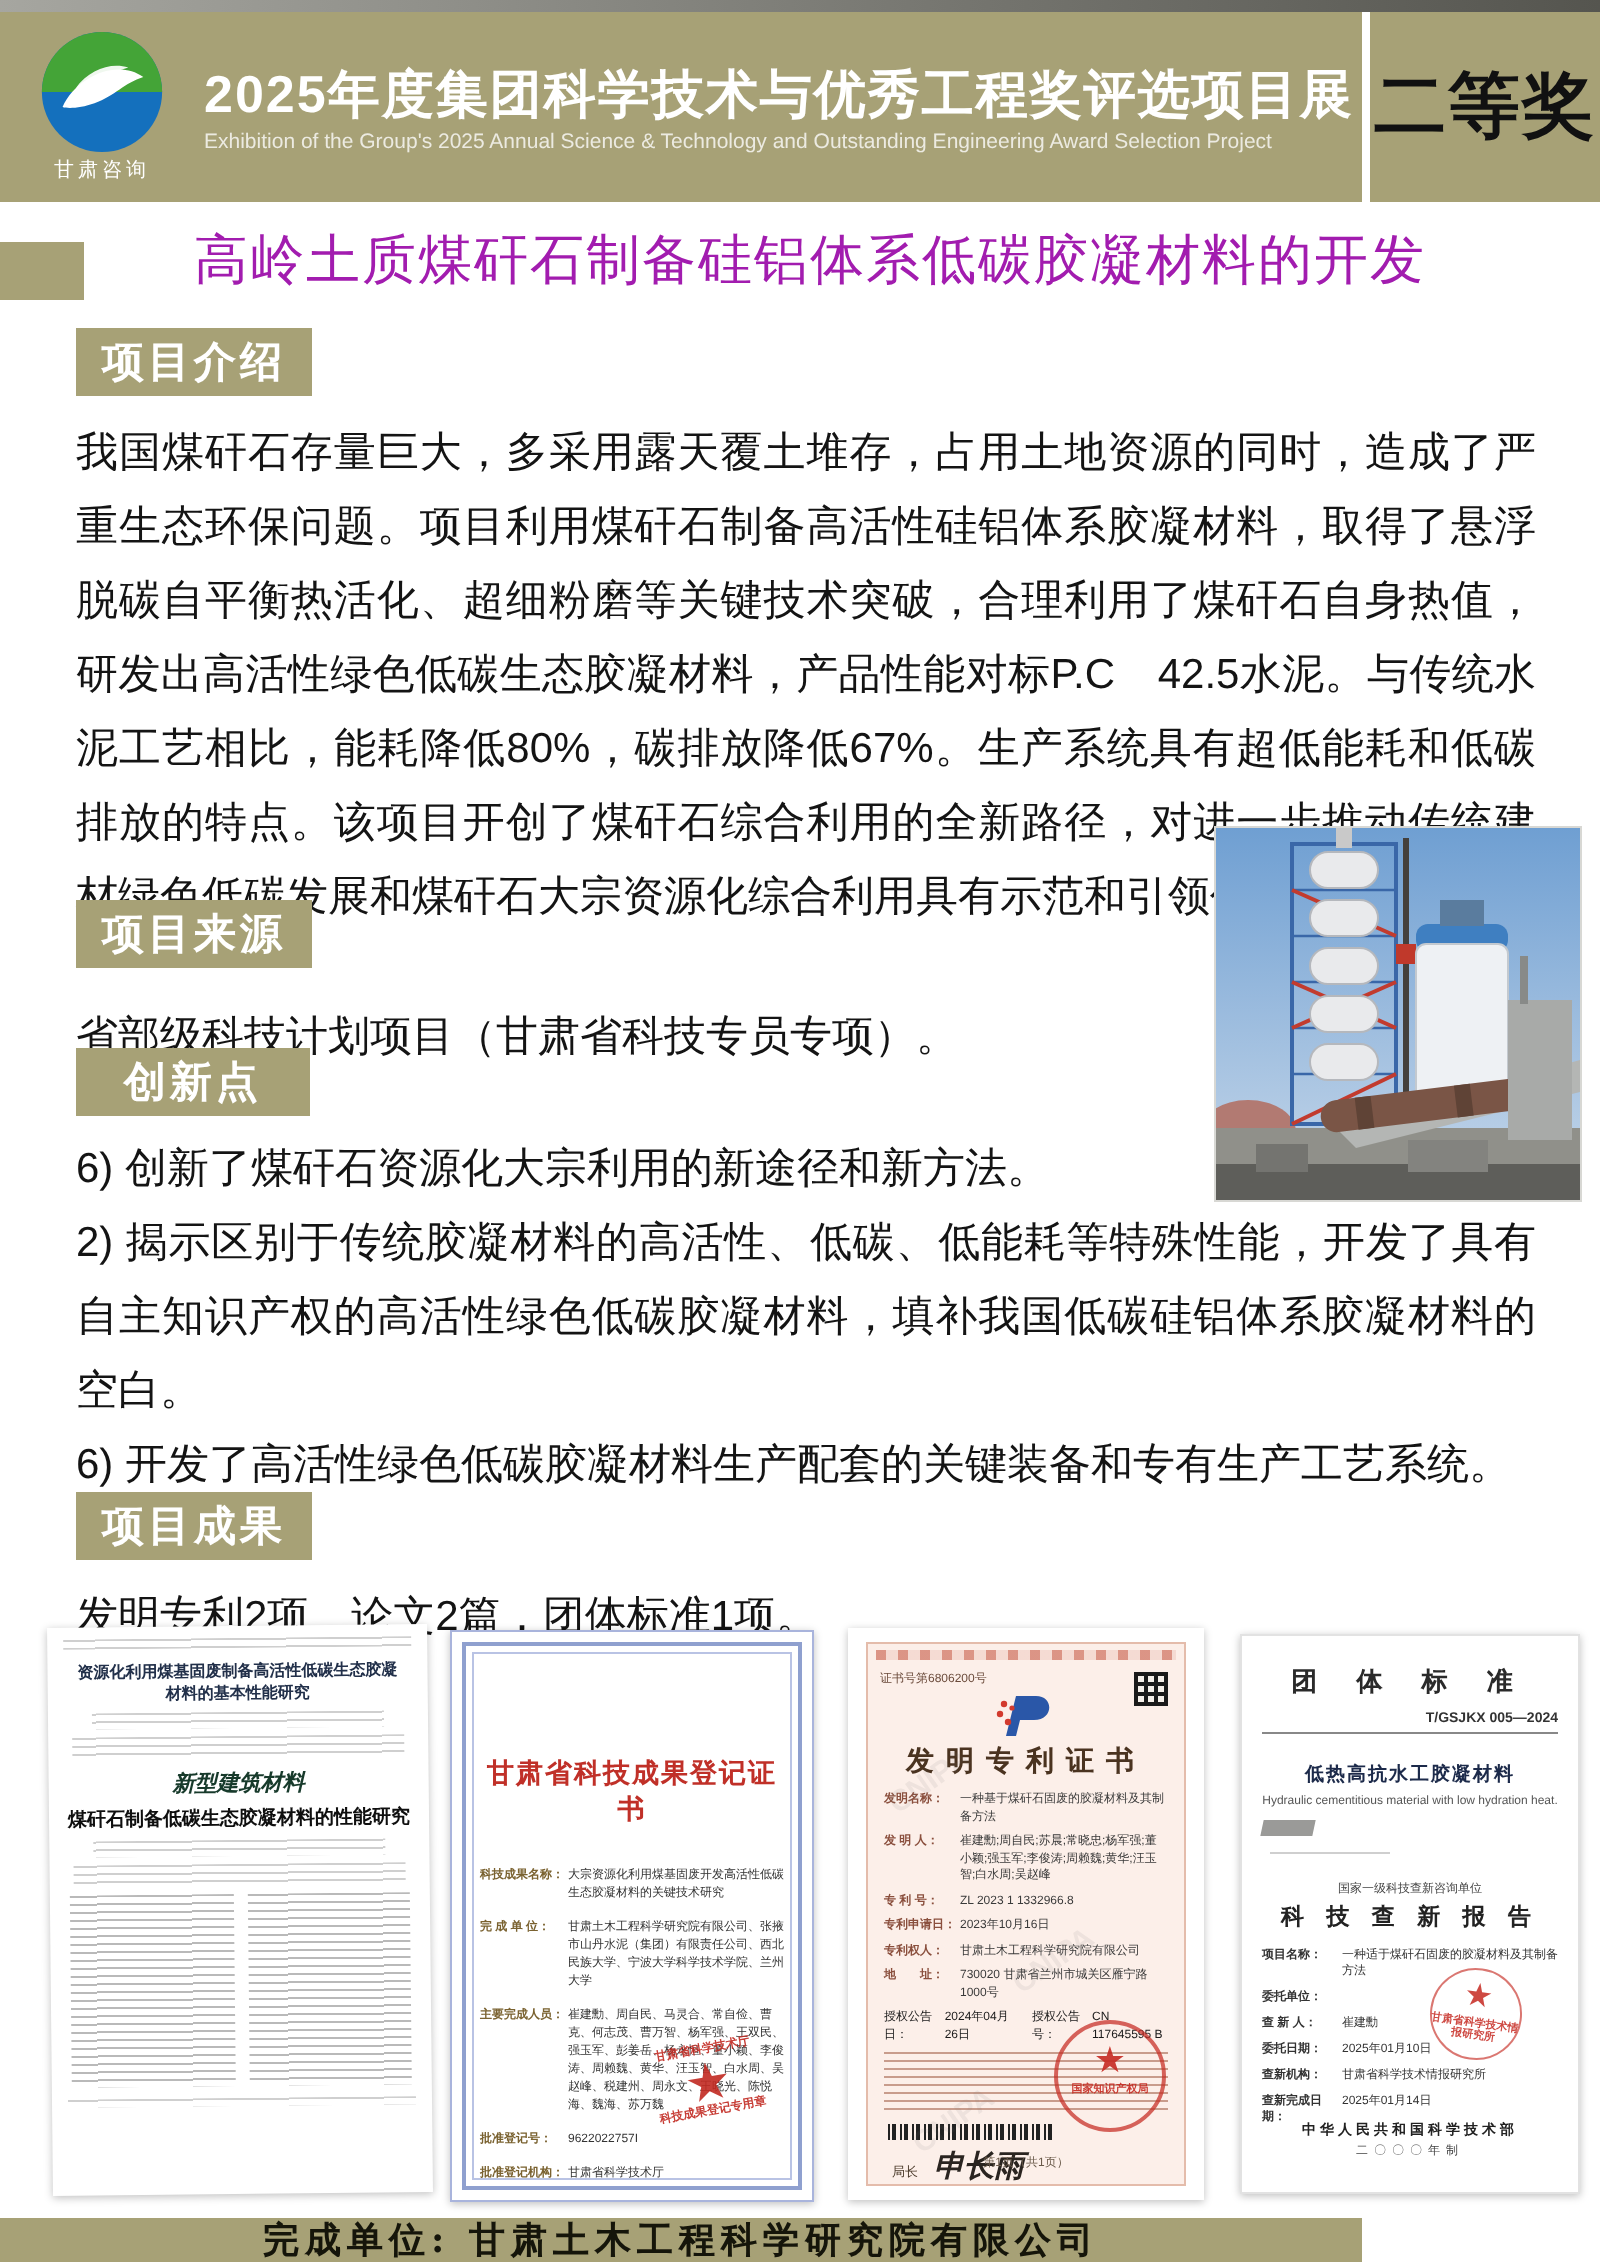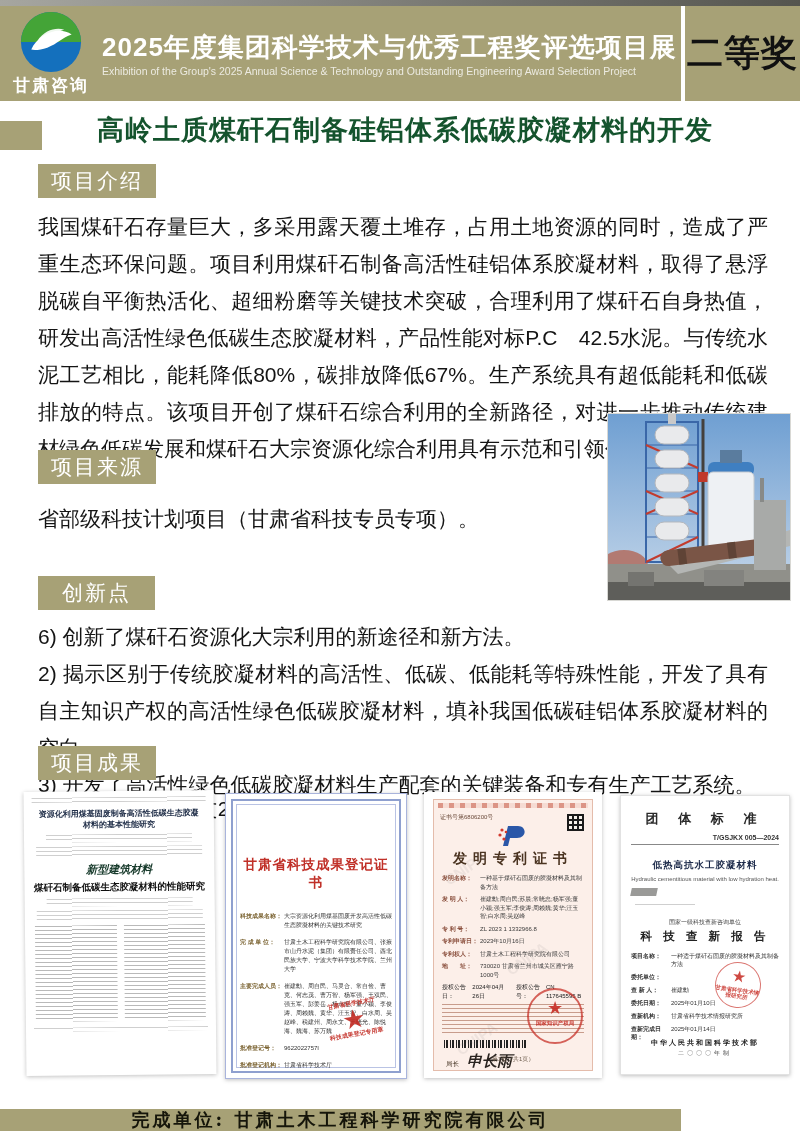--- a/index.html
+++ b/index.html
@@ -8,54 +8,54 @@
 
   
   .top-strip{position:absolute;top:0;left:0;width:800px;height:6px;
              background:linear-gradient(to right,#a6a6a0,#55554f);}
 
   
   .header{position:absolute;top:6px;left:0;width:800px;height:95px;
           background:var(--khaki,#a7a176);display:flex;align-items:center;}
   .logo-wrap{width:86px;text-align:center;margin-left:8px;flex:0 0 auto;}
   .logo-wrap svg{display:block;margin:0 auto;}
-  .logo-text{color:#fff;font-size:17px;font-weight:700;letter-spacing:2px;margin-top:1px;}
+  .logo-text{color:#fff;font-size:10px;font-weight:400;letter-spacing:2px;margin-top:1px;}
   .header-titles{flex:1 1 auto;min-width:0;padding-left:8px;}
   .header-title{color:#fff;font-size:26px;font-weight:800;letter-spacing:1px;white-space:nowrap;}
   .header-subtitle{color:rgba(255,255,255,.78);font-size:10.5px;margin-top:0;white-space:nowrap;}
   .header-divider{width:4px;align-self:stretch;background:#fff;flex:0 0 auto;}
   .award-box{width:115px;flex:0 0 auto;align-self:stretch;display:flex;align-items:center;justify-content:center;}
   .award-box span{color:#111;font-size:36px;font-weight:800;letter-spacing:1px;}
 
   
   .title-accent{position:absolute;left:0;top:121px;width:42px;height:29px;background:var(--khaki,#a7a176);}
   .main-title{position:absolute;top:112px;left:55px;right:45px;margin:0;text-align:center;
-              font-size:27px;font-weight:700;color:#14532d;letter-spacing:1px;}
-
-  
-  .badge{display:inline-block;background:var(--khaki,#a7a176);color:#fff;font-size:21px;font-weight:400;
+              font-size:27px;font-weight:400;color:#a21caf;letter-spacing:1px;}
+
+  
+  .badge{display:inline-block;background:var(--khaki,#a7a176);color:#fff;font-size:21px;font-weight:700;
          padding:3px 13px;letter-spacing:2px;}
   .badge.center3{padding:3px 24px;}
   .sec{position:absolute;left:38px;right:32px;}
   .sec-intro{top:164px;}
   .sec-source{top:450px;}
-  .sec-innov{top:576px;}
+  .sec-innov{top:524px;}
   .sec-results{top:746px;}
   .body{font-size:21px;line-height:37px;font-weight:500;color:#141414;text-align:justify;margin:10px 0 0 0;}
   .sec-source .body{margin-top:16px;}
   .innov{margin-top:8px;}
   .innov + .innov{margin-top:0;}
 
   
   .plant-photo{position:absolute;left:608px;top:414px;width:182px;height:186px;background:#fff;
                box-shadow:0 0 0 1px #d8d8d4;}
   .plant-photo svg{display:block;}
 
   
-  .cert-row{position:absolute;top:789px;left:0;width:680px;height:296px;}
+  .cert-row{position:absolute;top:811px;left:0;width:680px;height:296px;}
   .cert{position:absolute;background:#fff;box-shadow:0 1px 4px rgba(0,0,0,.25);}
   .tlines{background:repeating-linear-gradient(to bottom,#b9b9b9 0 1px,transparent 1px 4px);}
   .tlines.lt{background:repeating-linear-gradient(to bottom,#cfcfcf 0 1px,transparent 1px 4px);}
 
   
   .cert-paper{left:25px;top:2px;width:190px;height:284px;transform:rotate(-.6deg);padding:0;}
   .paper-in{position:absolute;inset:6px 8px;font-size:6px;}
   .paper-head{height:5px;margin-bottom:6px;}
   .paper-t1{font-size:8px;font-weight:700;color:#22304a;text-align:center;line-height:11px;margin:2px 4px;}
   .paper-auth{height:8px;margin:4px 14px;}
@@ -230,21 +230,21 @@
 
   <section class="sec sec-source">
     <div class="badge">项目来源</div>
     <p class="body">省部级科技计划项目（甘肃省科技专员专项）。</p>
   </section>
 
   <section class="sec sec-innov">
     <div class="badge center3">创新点</div>
     <p class="body innov">6) 创新了煤矸石资源化大宗利用的新途径和新方法。</p>
     <p class="body innov">2) 揭示区别于传统胶凝材料的高活性、低碳、低能耗等特殊性能，开发了具有自主知识产权的高活性绿色低碳胶凝材料，填补我国低碳硅铝体系胶凝材料的空白。</p>
-    <p class="body innov">3) 开发了高活性绿色低碳胶凝材料生产配套的关键装备和专有生产工艺系统。</p>
+    <p class="body innov">6) 开发了高活性绿色低碳胶凝材料生产配套的关键装备和专有生产工艺系统。</p>
   </section>
 
   <section class="sec sec-results">
     <div class="badge">项目成果</div>
     <p class="body">发明专利2项，论文2篇，团体标准1项。</p>
   </section>
 
   <div class="cert-row">
 
     <div class="cert cert-paper">

